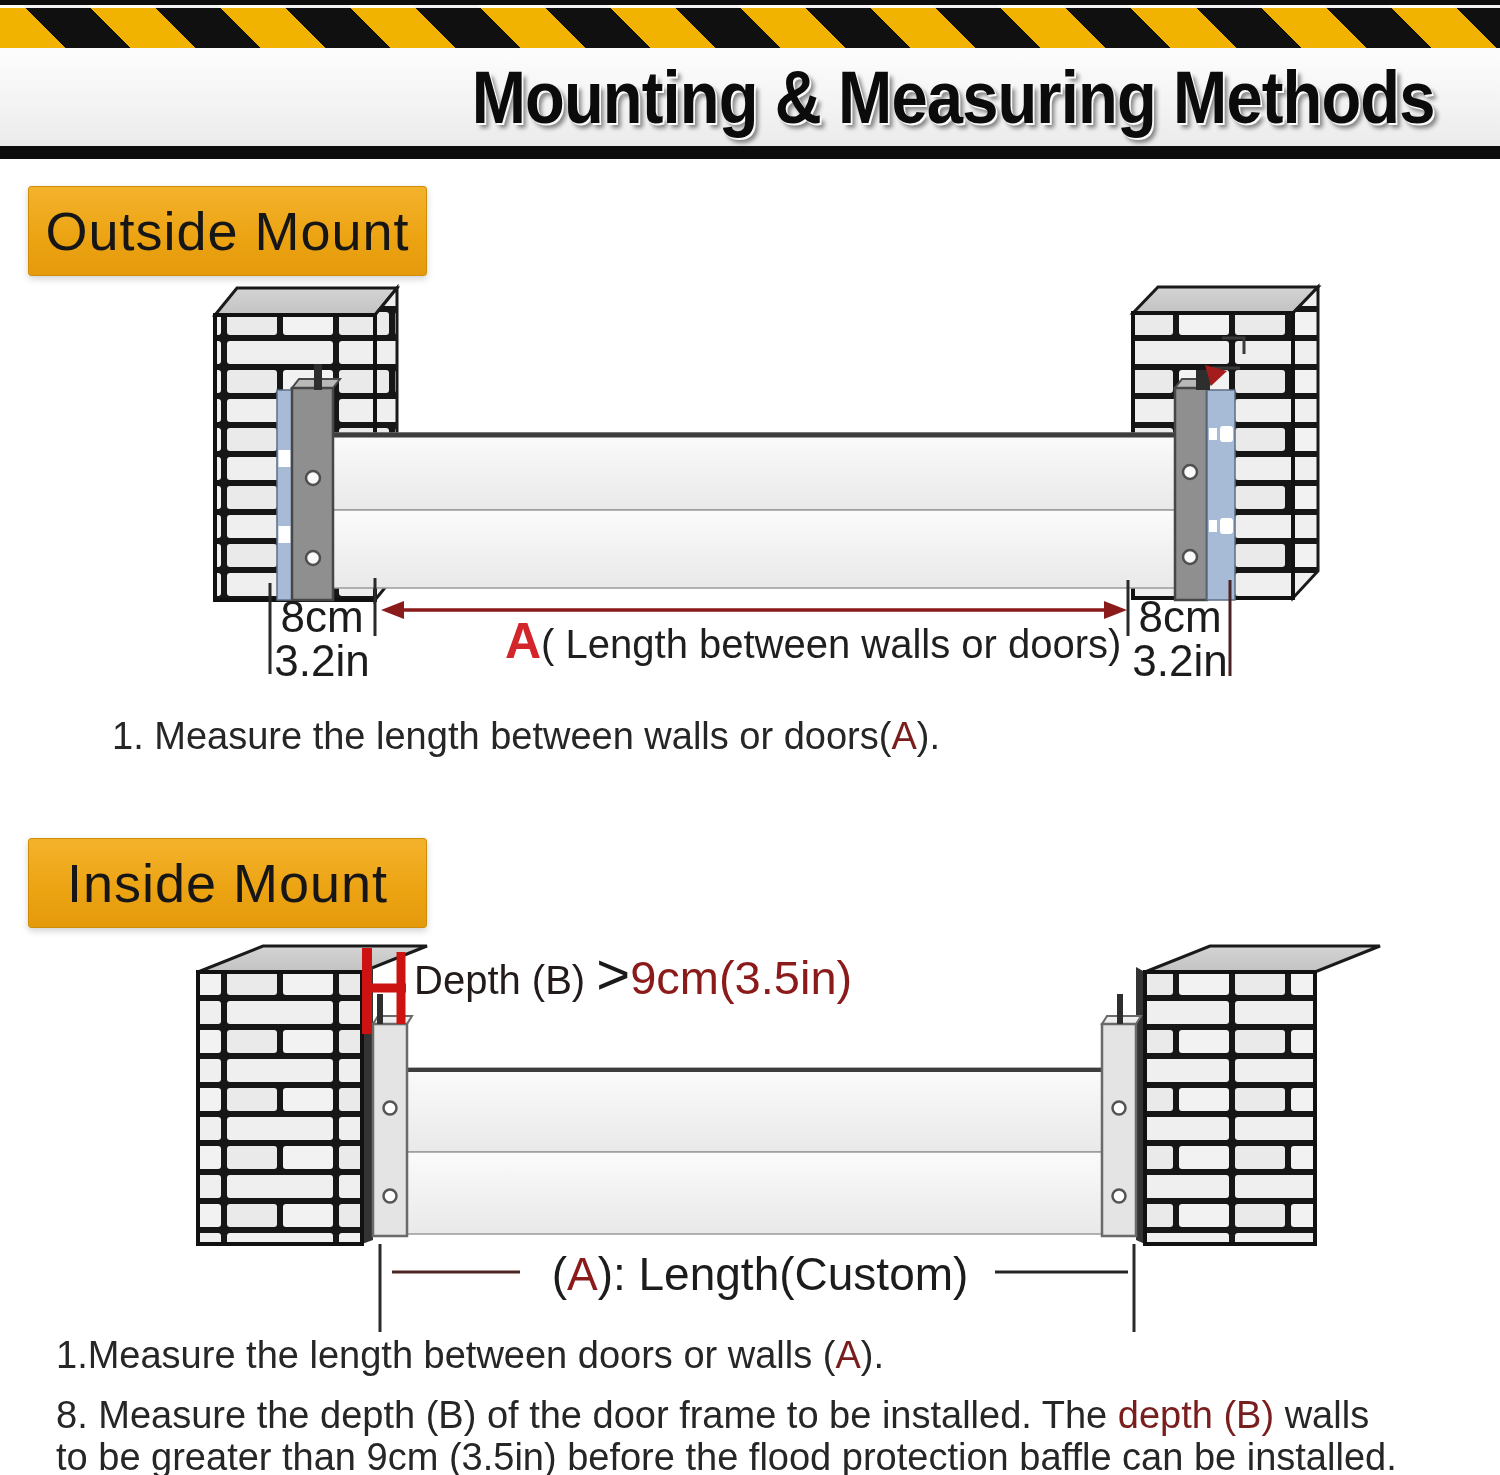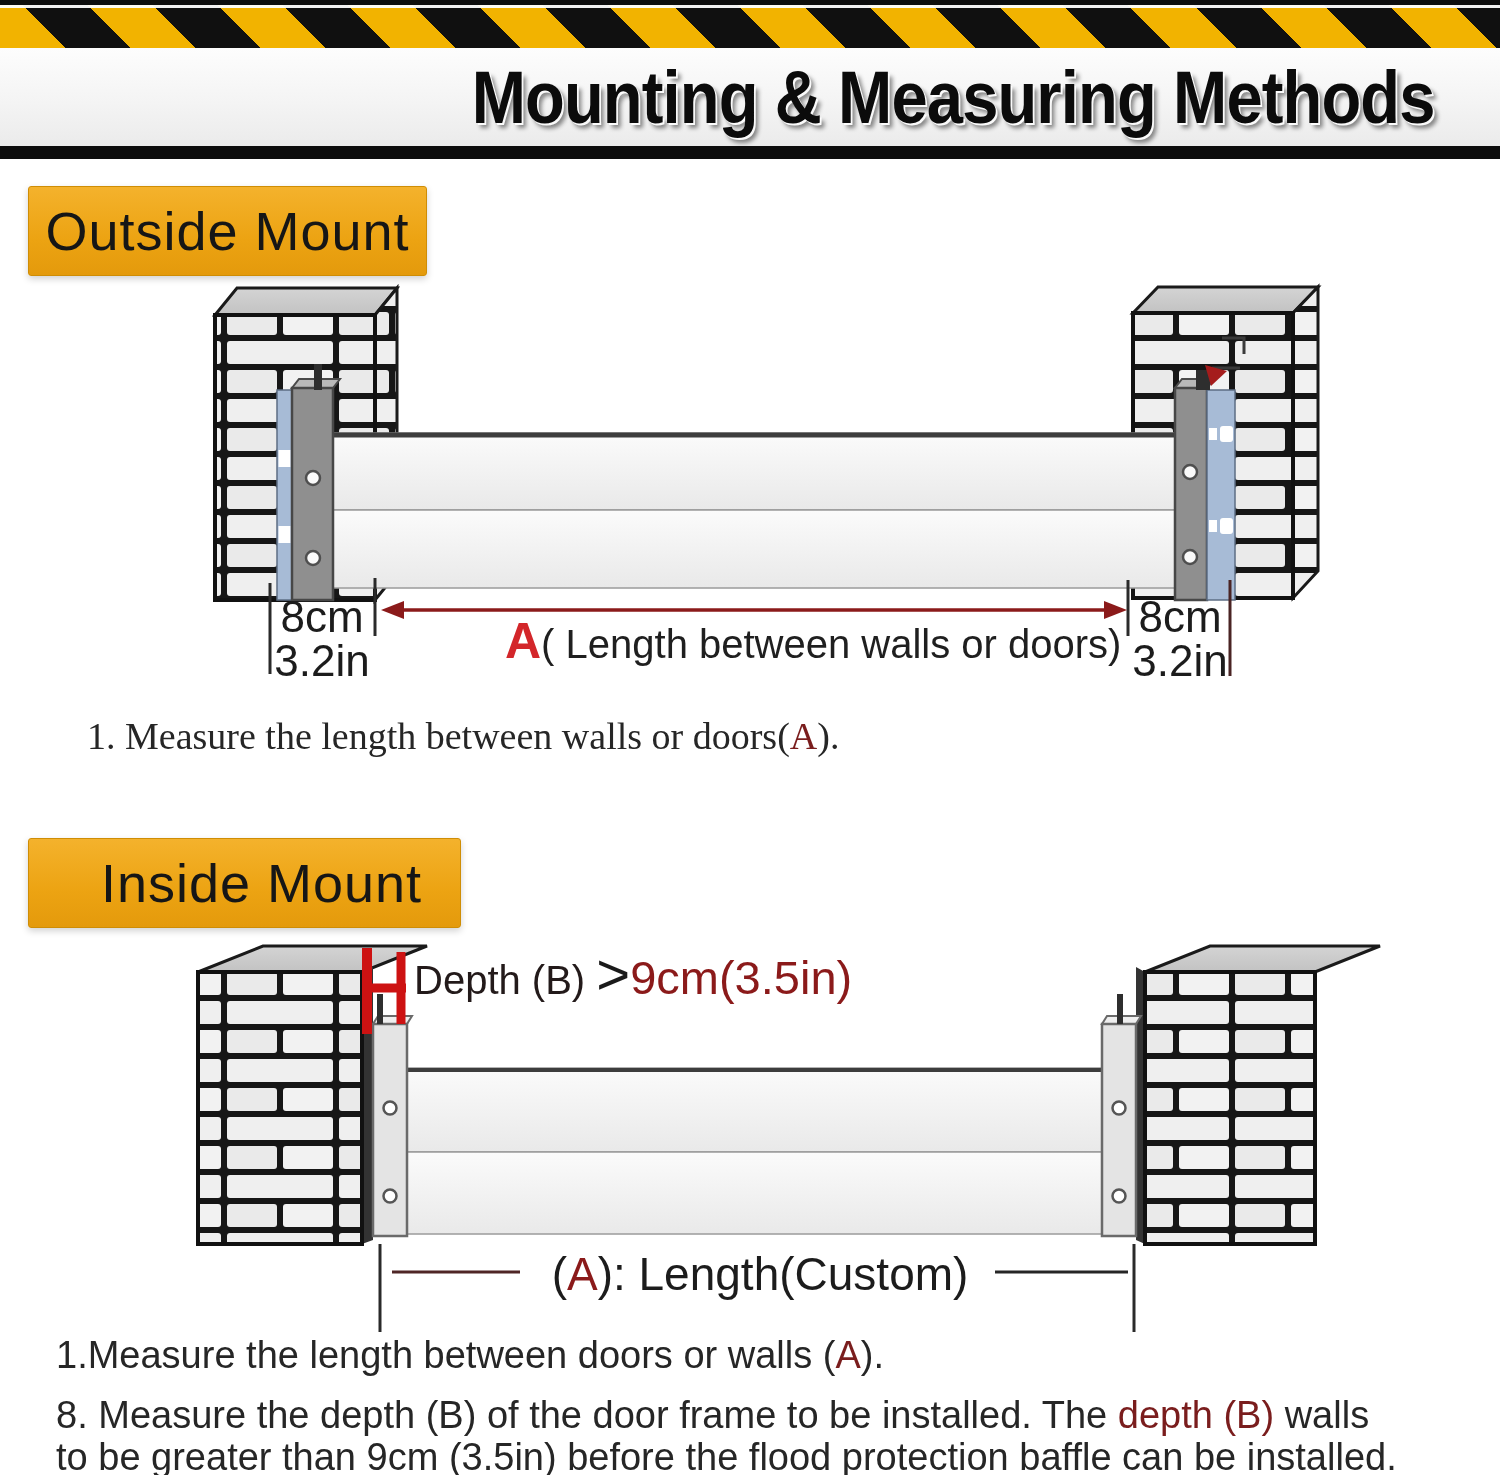--- a/index.html
+++ b/index.html
@@ -28,30 +28,30 @@
   
   .badge{
     position:absolute;left:28px;width:397px;height:88px;border-radius:3px;
     background:linear-gradient(180deg,#f4b22c 0%,#eca312 60%,#e49a0c 100%);
     border:1px solid #cf8d05;
     box-shadow:0 3px 7px rgba(0,0,0,.18);
     display:flex;align-items:center;justify-content:center;
   }
   .badge span{font-size:54px;color:#161616;letter-spacing:1px;white-space:nowrap;}
   .badge.outside{top:186px;}
-  .badge.inside{top:838px;padding-left:34px;}
+  .badge.inside{top:838px;}
 
   
   svg.diagram{position:absolute;left:0;width:1500px;display:block;}
   svg text{font-family:"Liberation Sans",sans-serif;white-space:pre;}
 
   
   .steps{position:absolute;color:#262626;}
   .steps p{margin:0;font-size:38px;line-height:1.3;}
-  .steps.outside{left:87px;top:712px;width:1380px;font-family:Liberation Serif, serif;}
+  .steps.outside{left:112px;top:712px;width:1380px;}
   .steps.outside p{margin-bottom:13px;}
   .steps.inside{left:56px;top:1334px;width:1428px;}
   .steps.inside p{margin-bottom:17px;line-height:1.12;}
   .hl{color:#7a1d1d;}
 </style>
 </head>
 <body>
 
 <div class="page">
 

